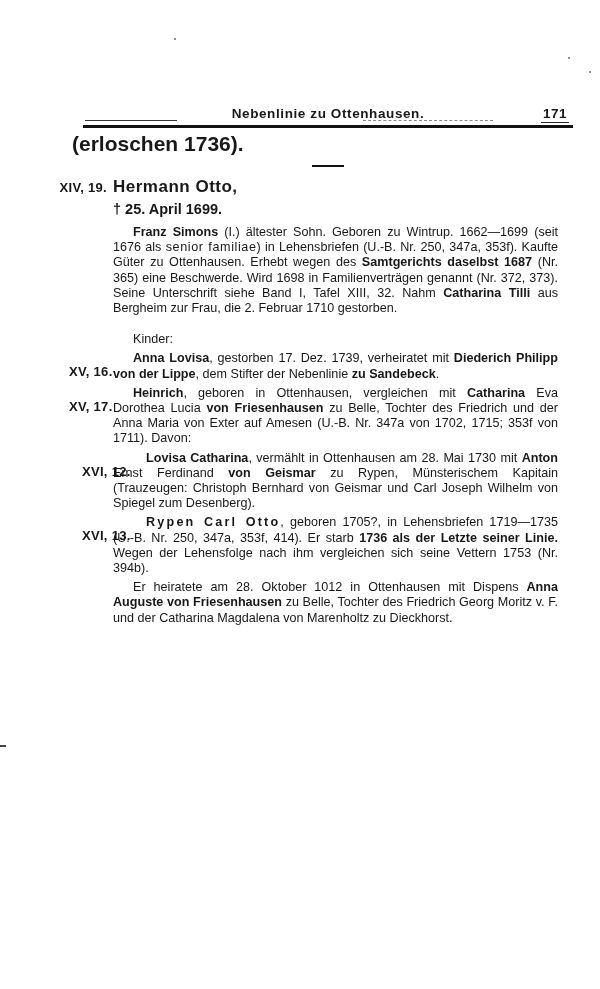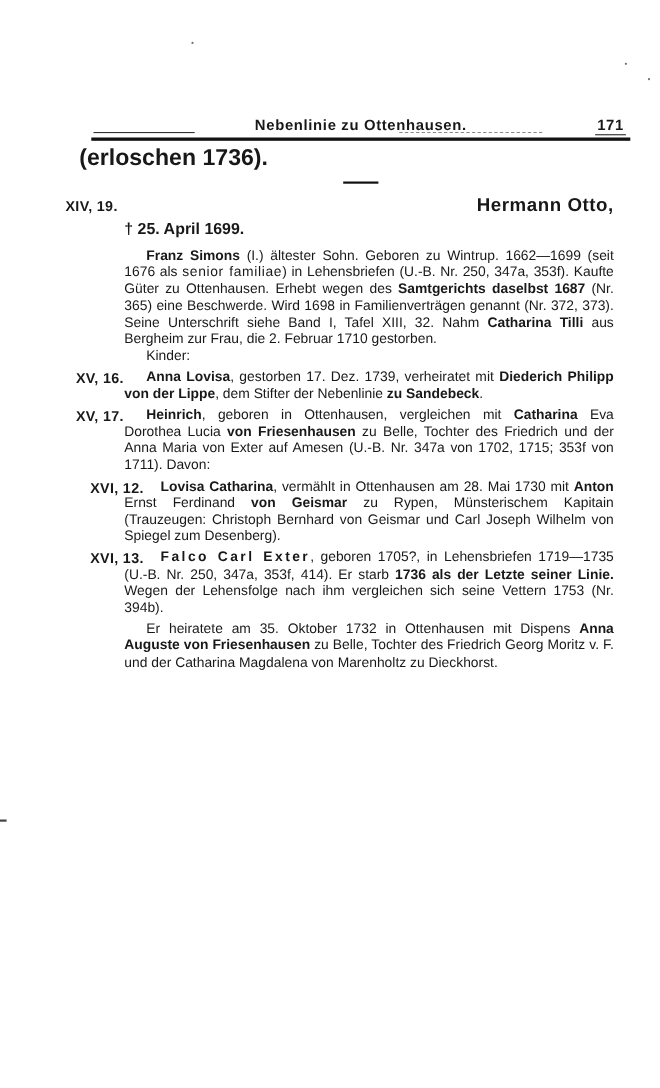--- a/index.html
+++ b/index.html
@@ -67,52 +67,52 @@
     margin:9px auto 0 auto;
     border-bottom:2px solid #111;
   }
   
   .text-column{
     position:relative;
     margin:10px 70px 0 85px;
     width:445px;
   }
   .person-name{
-    text-align:right;
+    text-align:left;
     font-size:17px;
     font-weight:bold;
     letter-spacing:.5px;
   }
   .person-dates{
     margin-top:4px;
     text-align:left;
     font-size:14.5px;
     font-weight:bold;
   }
   .person-head{position:relative;}
   .mlabel{
     position:absolute;
-    left:-64px;top:1px;
+    left:-64px;top:13px;
     width:58px;
     text-align:right;
     font-weight:bold;
     font-size:13px;
     letter-spacing:.3px;
     white-space:nowrap;
   }
   .person-head .mlabel{top:3px;}
   .body-text{
     margin-top:8px;
     font-size:12.6px;
     line-height:15.2px;
     text-align:justify;
   }
   .para{position:relative;text-indent:20px;margin-top:4px;}
   .para.deep{text-indent:33px;}
-  .para.tight{margin-top:0;}
+  .para.tight{margin-top:16px;}
   .b{font-weight:bold;}
   .sp{letter-spacing:2.2px;}
   .rm{letter-spacing:.6px;}
   .sig{
     margin-top:2px;
     text-align:right;
     font-size:11.5px;
     font-weight:bold;
     padding-right:0px;
   }
@@ -151,19 +151,19 @@
       <div class="person-name">Hermann Otto,</div>
       <div class="person-dates">† 25. April 1699.</div>
     </div>
 
     <div class="body-text">
         <div class="para"><span class="b">Franz Simons</span><span> (I.) ältester Sohn.  Geboren zu Wintrup.  1662—1699 (seit 1676 als </span><span class="rm">senior familiae</span><span>) in Lehensbriefen (U.-B. Nr. 250, 347a, 353f). Kaufte Güter zu Ottenhausen.  Erhebt wegen des </span><span class="b">Samtgerichts daselbst 1687</span><span> (Nr. 365) eine Beschwerde.  Wird 1698 in Familienverträgen genannt (Nr. 372, 373).  Seine Unterschrift siehe Band I, Tafel XIII, 32.  Nahm </span><span class="b">Catharina Tilli</span><span> aus Bergheim zur Frau, die 2. Februar 1710 gestorben.</span></div>
         <div class="para tight"><span>Kinder:</span></div>
         <div class="para"><span class="mlabel">XV, 16.</span><span class="b">Anna Lovisa</span><span>, gestorben 17. Dez. 1739, verheiratet mit </span><span class="b">Diederich Philipp von der Lippe</span><span>, dem Stifter der Nebenlinie </span><span class="b">zu Sandebeck</span><span>.</span></div>
         <div class="para"><span class="mlabel">XV, 17.</span><span class="b">Heinrich</span><span>, geboren in Ottenhausen, vergleichen mit </span><span class="b">Catharina</span><span> Eva Dorothea Lucia </span><span class="b">von Friesenhausen</span><span> zu Belle, Tochter des Friedrich und der Anna Maria von Exter auf Amesen (U.-B. Nr. 347a von 1702, 1715; 353f von 1711).  Davon:</span></div>
         <div class="para deep"><span class="mlabel">XVI, 12.</span><span class="b">Lovisa Catharina</span><span>, vermählt in Ottenhausen am 28. Mai 1730 mit </span><span class="b">Anton</span><span> Ernst Ferdinand </span><span class="b">von Geismar</span><span> zu Rypen, Münsterischem Kapitain (Trauzeugen: Christoph Bernhard von Geismar und Carl Joseph Wilhelm von Spiegel zum Desenberg).</span></div>
-        <div class="para deep"><span class="mlabel">XVI, 13.</span><span class="b sp">Falco Carl Exter</span><span>, geboren 1705?, in Lehensbriefen 1719—1735 (U.-B. Nr. 250, 347a, 353f, 414).  Er starb </span><span class="b">1736 als der Letzte seiner Linie.</span><span>  Wegen der Lehensfolge nach ihm vergleichen sich seine Vettern 1753 (Nr. 394b).</span></div>
-        <div class="para"><span>Er heiratete am 35. Oktober 1732 in Ottenhausen mit Dispens </span><span class="b">Anna Auguste von Friesenhausen</span><span> zu Belle, Tochter des Friedrich Georg Moritz v. F. und der Catharina Magdalena von Marenholtz zu Dieckhorst.</span></div>
+        <div class="para deep"><span class="mlabel">XVI, 13.</span><span class="b sp">Rypen Carl Otto</span><span>, geboren 1705?, in Lehensbriefen 1719—1735 (U.-B. Nr. 250, 347a, 353f, 414).  Er starb </span><span class="b">1736 als der Letzte seiner Linie.</span><span>  Wegen der Lehensfolge nach ihm vergleichen sich seine Vettern 1753 (Nr. 394b).</span></div>
+        <div class="para"><span>Er heiratete am 28. Oktober 1012 in Ottenhausen mit Dispens </span><span class="b">Anna Auguste von Friesenhausen</span><span> zu Belle, Tochter des Friedrich Georg Moritz v. F. und der Catharina Magdalena von Marenholtz zu Dieckhorst.</span></div>
       </div>
 
   </div>
 
 </div>
 
 </body></html>

